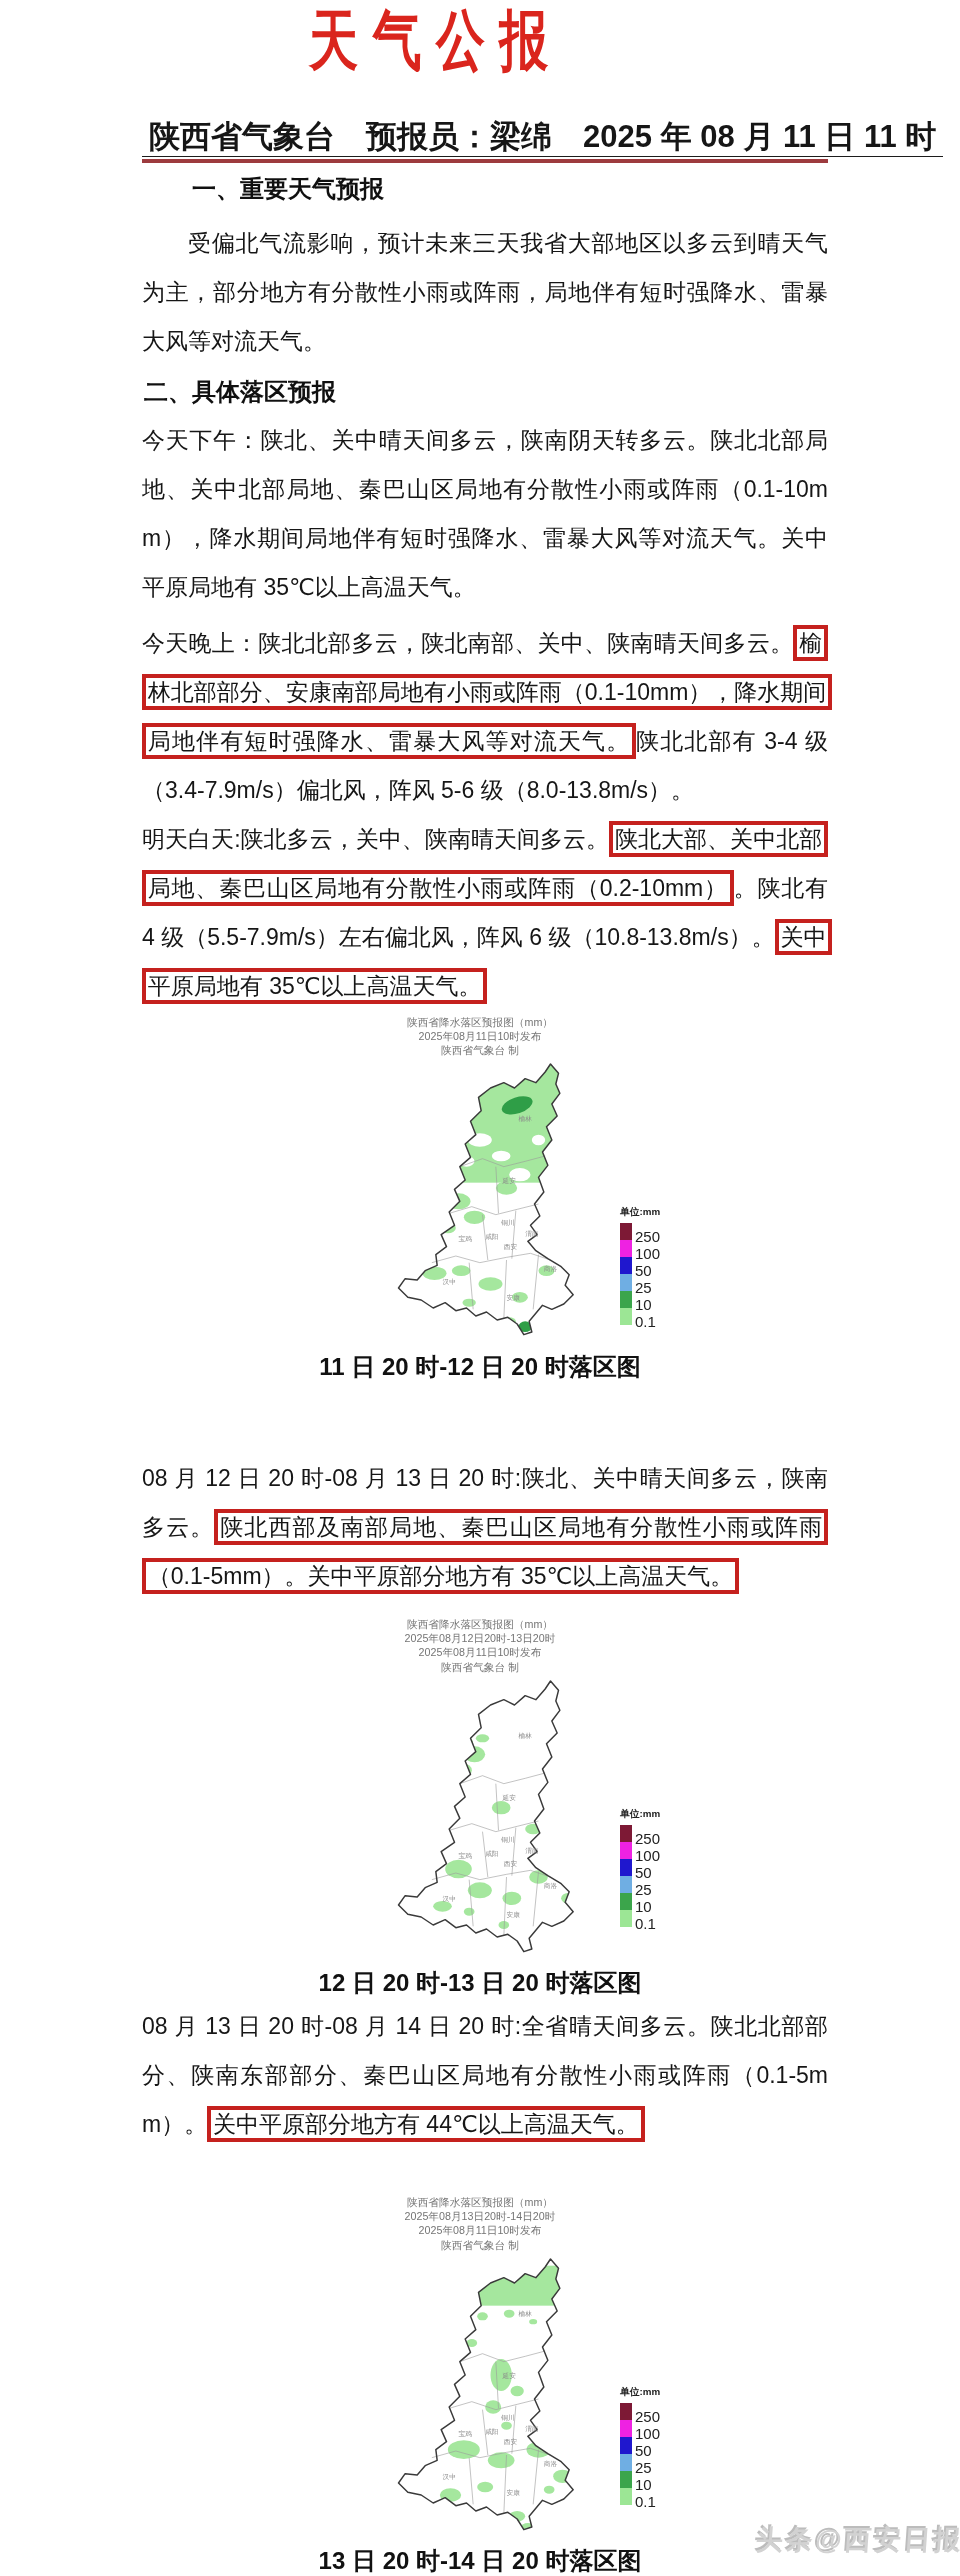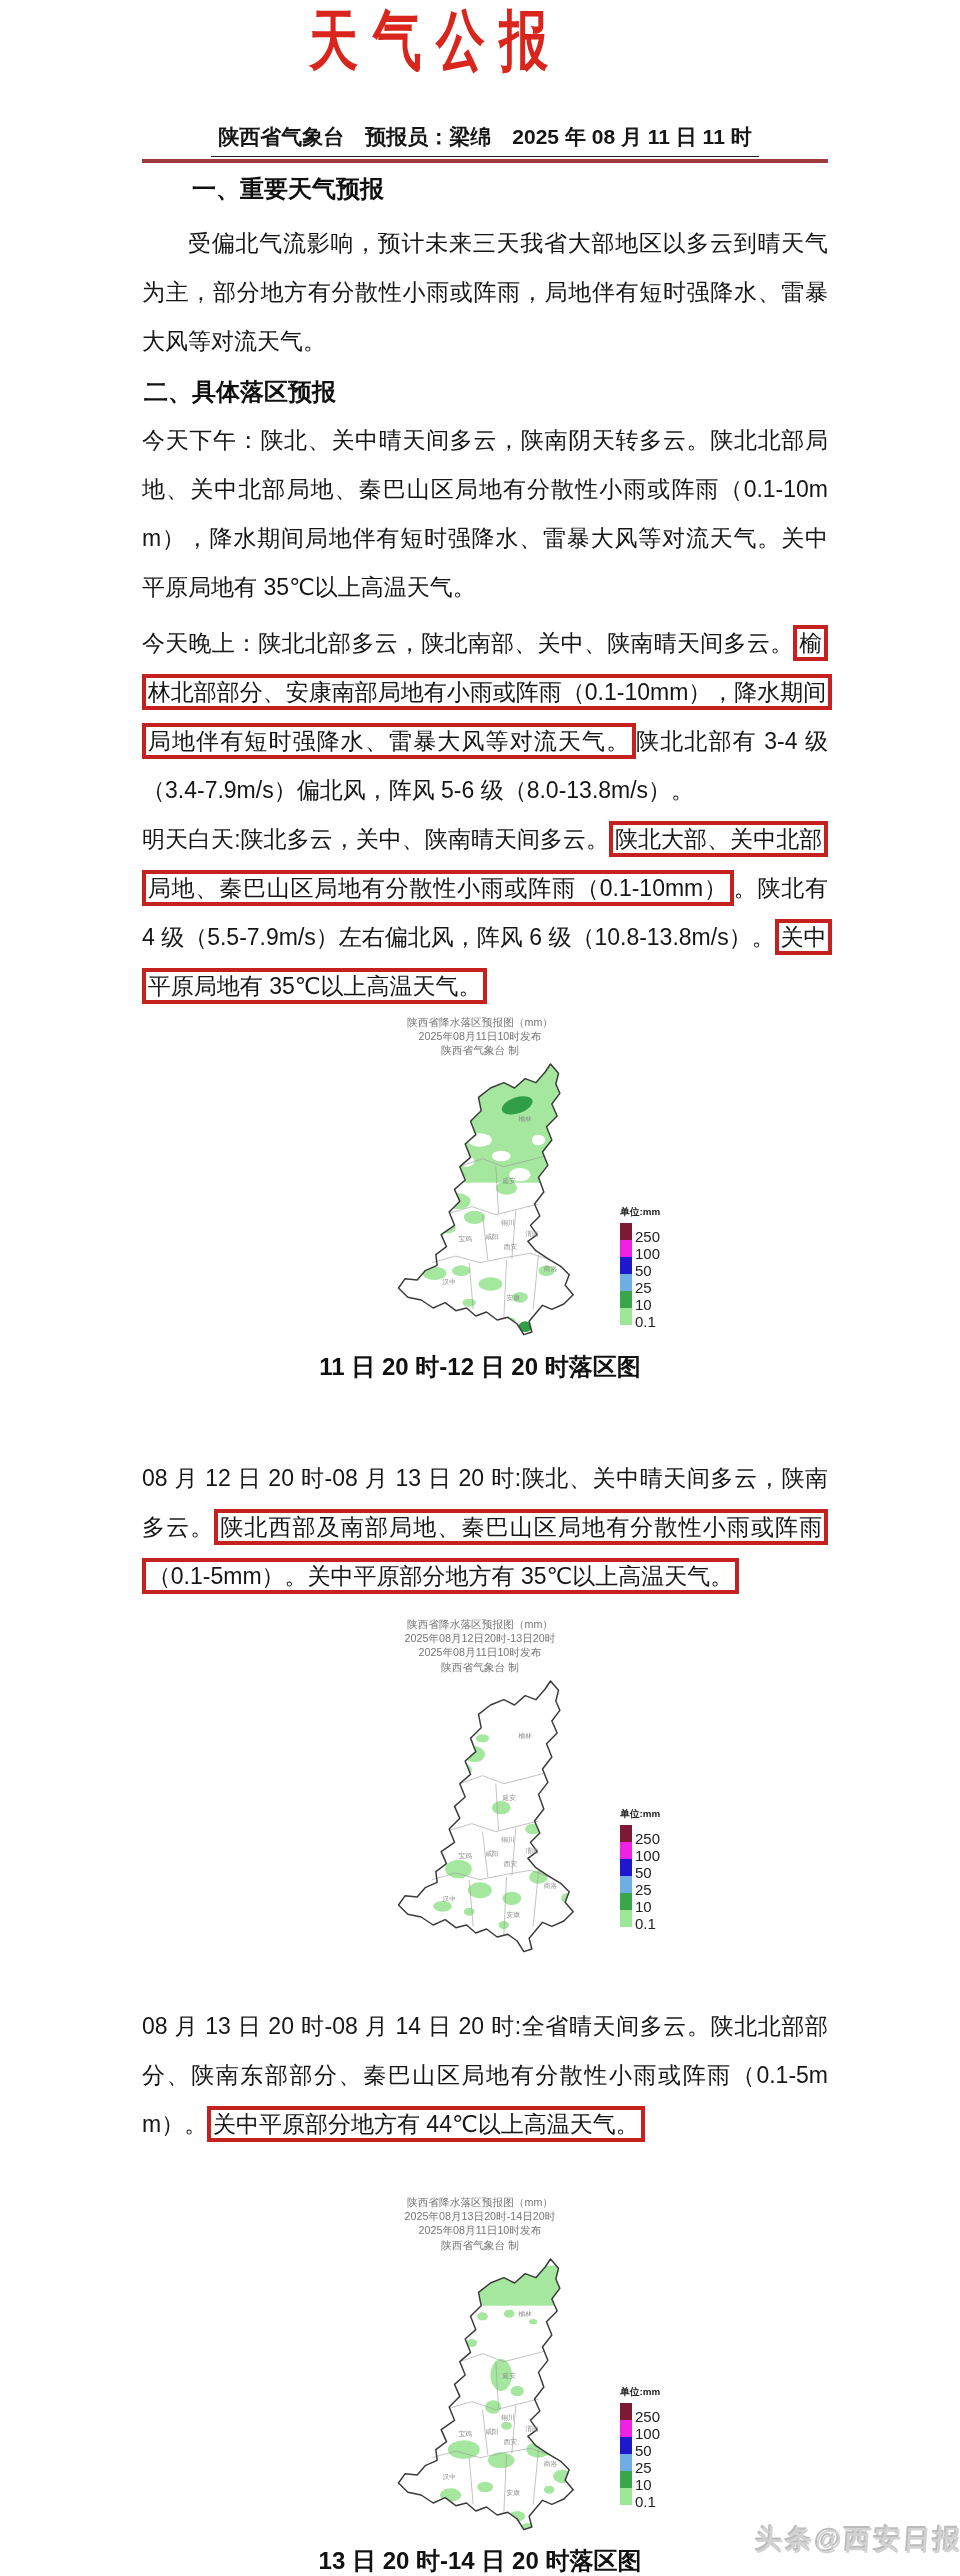--- a/index.html
+++ b/index.html
@@ -7,21 +7,21 @@
     width:960px;height:2576px;position:relative;background:#ffffff;overflow:hidden;
     font-family:"Liberation Sans","DejaVu Sans",sans-serif;color:#161616;
   }
   .main-title{
     position:absolute;top:1.8px;left:0;width:960px;text-align:center;
     color:#da251d;font-size:66px;font-weight:bold;letter-spacing:19.6px;line-height:76px;
     transform:translateX(-44px) scaleX(0.74);transform-origin:50% 50%;white-space:nowrap;
   }
   .header-wrap{position:absolute;top:123px;left:142px;width:686px;text-align:center;}
   .header-text{
-    display:inline-block;font-size:21px;font-weight:bold;line-height:28.5px;
+    display:inline-block;font-size:31px;font-weight:bold;line-height:28.5px;
     border-bottom:1.8px solid #1c1c1c;padding:0 7.1px 4.4px 7.1px;white-space:nowrap;
   }
   .red-rule{width:100%;height:4.4px;background:#9d3b3e;margin-top:1.8px;}
   .h{position:absolute;left:144px;font-size:24px;font-weight:bold;color:#101010;line-height:30px;}
   .para{
     position:absolute;left:142px;width:686px;font-size:23px;line-height:49px;
     text-align:justify;color:#161616;word-break:break-all;
   }
   .indent{text-indent:46px;}
   .hl{
@@ -59,21 +59,21 @@
   <span class="header-text">陕西省气象台　预报员：梁绵　2025 年 08 月 11 日 11 时</span>
   <div class="red-rule"></div>
 </div>
 
 <div class="h" style="top:174px;margin-left:48px;">一、重要天气预报</div>
 <div class="para indent" style="top:219px;">受偏北气流影响，预计未来三天我省大部地区以多云到晴天气为主，部分地方有分散性小雨或阵雨，局地伴有短时强降水、雷暴大风等对流天气。</div>
 
 <div class="h" style="top:377px;">二、具体落区预报</div>
 <div class="para" style="top:416px;"><span>今天下午：陕北、关中晴天间多云，陕南阴天转多云。陕北北部局地、关中北部局地、秦巴山区局地有分散性小雨或阵雨（0.1-10mm），降水期间局地伴有短时强降水、雷暴大风等对流天气。关中平原局地有 35℃以上高温天气。</span></div>
 <div class="para" style="top:619px;"><span>今天晚上：陕北北部多云，陕北南部、关中、陕南晴天间多云。</span><span class="hl">榆林北部部分、安康南部局地有小雨或阵雨（0.1-10mm），降水期间局地伴有短时强降水、雷暴大风等对流天气。</span><span>陕北北部有 3-4 级（3.4-7.9m/s）偏北风，阵风 5-6 级（8.0-13.8m/s）。</span></div>
-<div class="para" style="top:815px;"><span>明天白天:陕北多云，关中、陕南晴天间多云。</span><span class="hl">陕北大部、关中北部局地、秦巴山区局地有分散性小雨或阵雨（0.1-10mm）</span><span>。陕北有 4 级（5.5-7.9m/s）左右偏北风，阵风 6 级（10.8-13.8m/s）。</span><span class="hl">关中平原局地有 35℃以上高温天气。</span></div>
+<div class="para" style="top:815px;"><span>明天白天:陕北多云，关中、陕南晴天间多云。</span><span class="hl">陕北大部、关中北部局地、秦巴山区局地有分散性小雨或阵雨（0.2-10mm）</span><span>。陕北有 4 级（5.5-7.9m/s）左右偏北风，阵风 6 级（10.8-13.8m/s）。</span><span class="hl">关中平原局地有 35℃以上高温天气。</span></div>
 
 <div class="figure" style="top:1015px;">
   <div class="fig-titles">
     <div>陕西省降水落区预报图（mm）</div>
     <div>2025年08月11日10时发布</div>
     <div>陕西省气象台  制</div>
   </div>
   <svg class="fig-map" width="267" height="280" viewBox="0 0 200 210">
     <defs>
         <clipPath id="prov1">
@@ -235,20 +235,21 @@
       </div>
     <div class="lrow">
         <div class="cell" style="background: rgb(59, 165, 75);"></div>
         <span class="llabel">10</span>
       </div>
     <div class="lrow">
         <div class="cell" style="background: rgb(156, 230, 149);"></div>
         <span class="llabel">0.1</span>
       </div>
   </div>
+  <div class="fig-caption">12 日 20 时-13 日 20 时落区图</div>
 </div>
 
 <div class="para" style="top:2002px;"><span>08 月 13 日 20 时-08 月 14 日 20 时:全省晴天间多云。陕北北部部分、陕南东部部分、秦巴山区局地有分散性小雨或阵雨（0.1-5mm）。</span><span class="hl">关中平原部分地方有 44℃以上高温天气。</span></div>
 
 <div class="figure" style="top:2195px;">
   <div class="fig-titles">
     <div>陕西省降水落区预报图（mm）</div>
     <div>2025年08月13日20时-14日20时</div>
     <div>2025年08月11日10时发布</div>
     <div>陕西省气象台  制</div>

